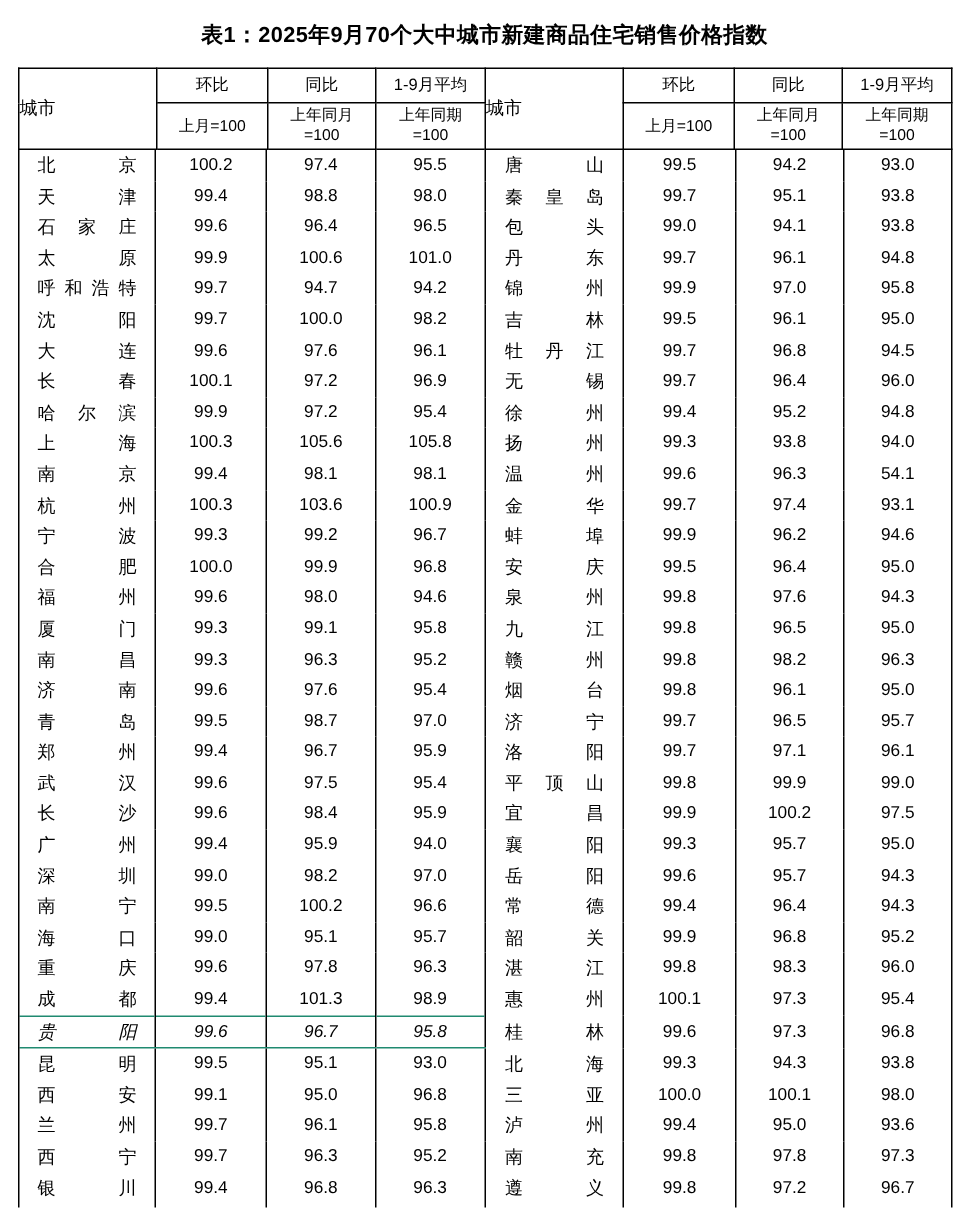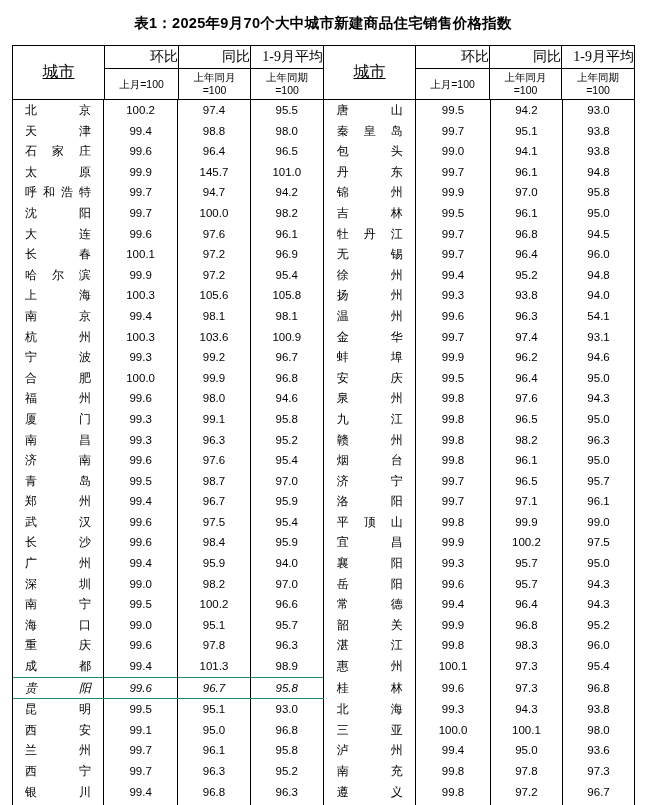--- a/index.html
+++ b/index.html
@@ -35,43 +35,42 @@
     width: 622px;
     margin: 0 auto;
     table-layout: fixed;
   }
   table.main th, table.main td {
     border: 1px solid #000000;
     padding: 0;
   }
   
   .hdr-group {
-    text-align: right;
-    font-family: Liberation Serif, serif;
-    font-size: 14px;
+    text-align: center;
+    font-family: Liberation Sans, sans-serif;
+    font-size: 11px;
     font-weight: normal;
     height: 22px;
     line-height: 22px;
   }
   .hdr-sub {
     text-align: center;
     font-family: "Liberation Sans", sans-serif;
     font-size: 10.5px;
     font-weight: normal;
     height: 30px;
     line-height: 13px;
     padding: 2px 0;
   }
   .hdr-city {
-    text-align: center;
+    text-align: left;
     font-family: "Liberation Sans", sans-serif;
-    font-size: 16px;
+    font-size: 12px;
     font-weight: normal;
     vertical-align: middle;
-    text-decoration: underline;
   }
   
   td.city {
     font-family: "Liberation Sans", sans-serif;
     font-size: 12px;
     height: 20.6px;
     line-height: 20.6px;
     text-align: center;
     border-left: none;
     border-right: none;
@@ -211,21 +210,21 @@
                   <td class="num vline ">96.4</td>
                   <td class="num vline ">96.5</td>
                   <td class="city vline"><span class="city-spread">包　　头</span></td>
                   <td class="num vline">99.0</td>
                   <td class="num vline">94.1</td>
                   <td class="num vline">93.8</td>
                 </tr>
                 <tr>
                   <td class="city"><span class="city-spread">太　　原</span></td>
                   <td class="num vline ">99.9</td>
-                  <td class="num vline ">145.7</td>
+                  <td class="num vline ">100.6</td>
                   <td class="num vline ">101.0</td>
                   <td class="city vline"><span class="city-spread">丹　　东</span></td>
                   <td class="num vline">99.7</td>
                   <td class="num vline">96.1</td>
                   <td class="num vline">94.8</td>
                 </tr>
                 <tr>
                   <td class="city"><span class="city-spread">呼和浩特</span></td>
                   <td class="num vline ">99.7</td>
                   <td class="num vline ">94.7</td>

